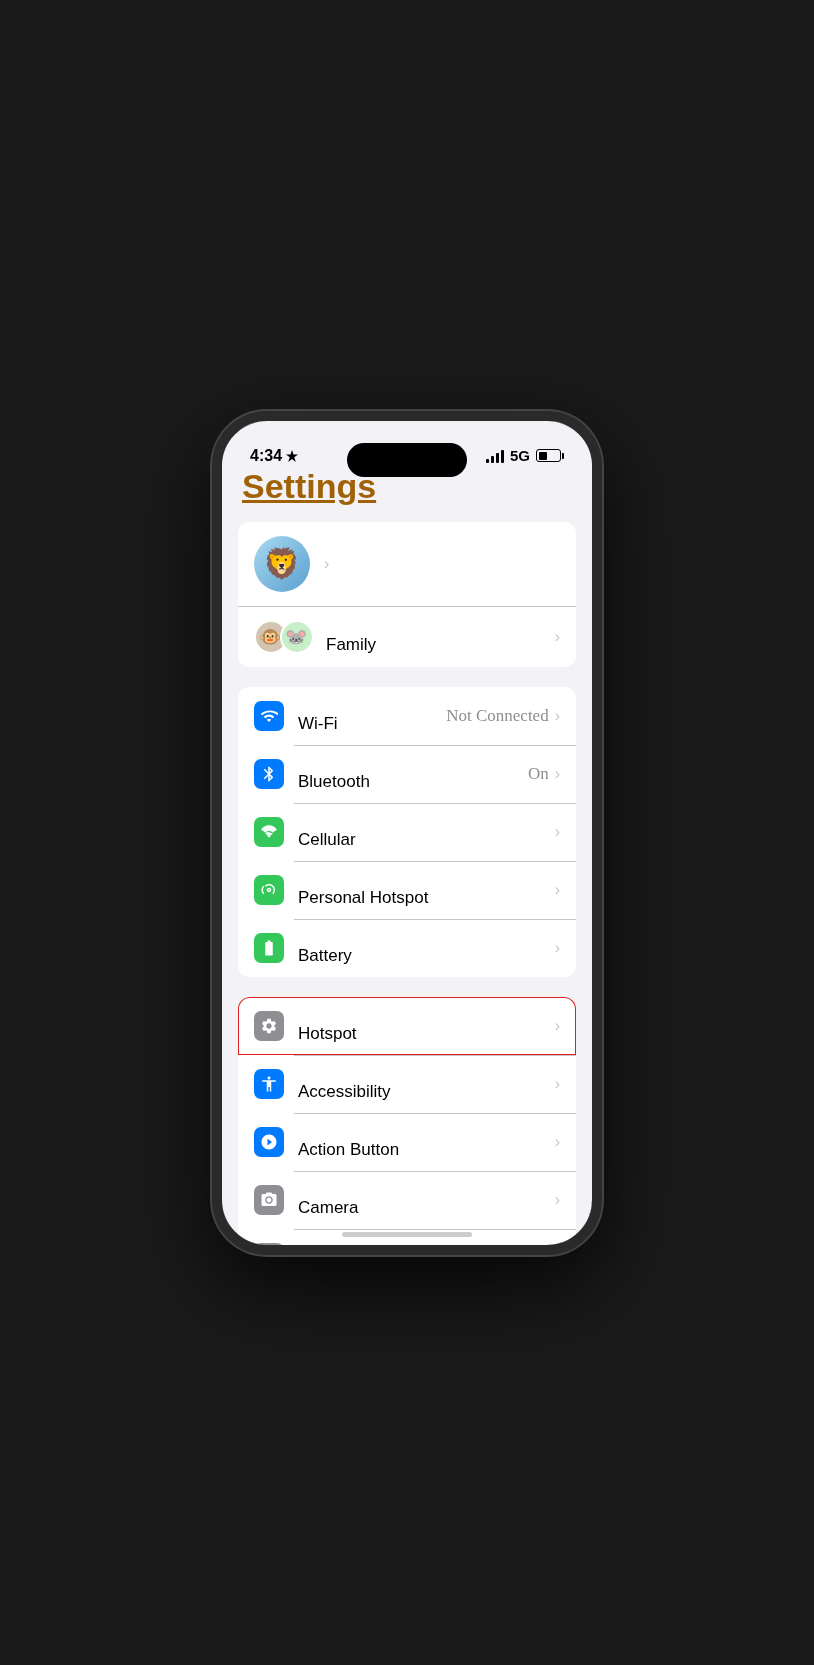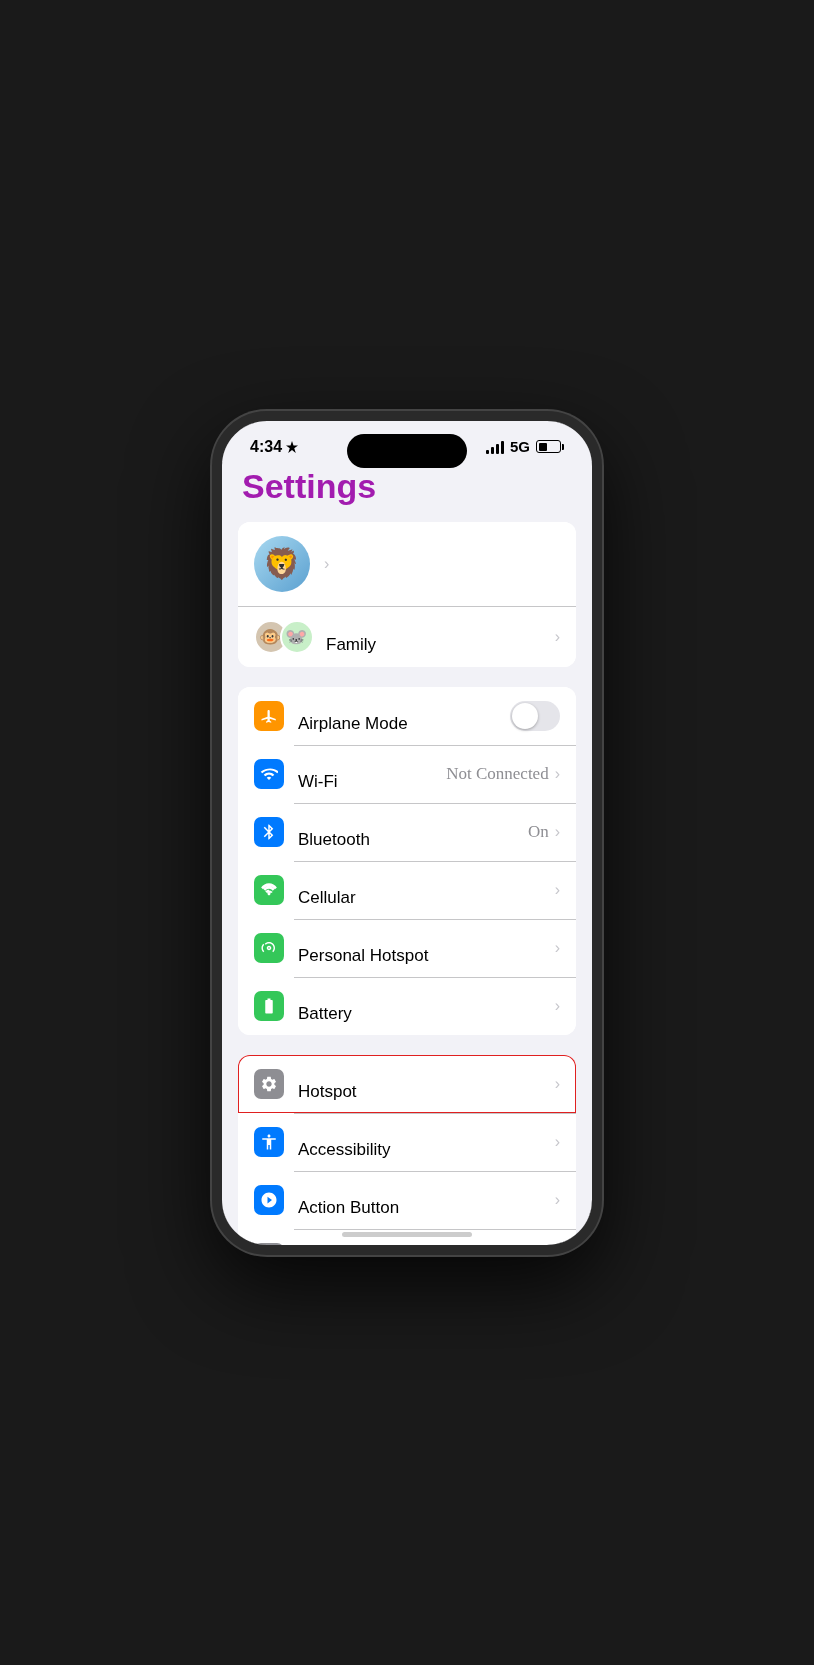--- a/index.html
+++ b/index.html
@@ -53,21 +53,21 @@
     }
     .screen::-webkit-scrollbar { display: none; }
 
     
     .status-bar {
       display: flex;
       justify-content: space-between;
       align-items: center;
       padding: 14px 28px 6px;
       position: sticky;
-      top: 3px;
+      top: 12px;
       z-index: 100;
       background: #f2f2f7;
     }
     .status-time {
       font-size: 16px;
       font-weight: 600;
       color: #000;
       display: flex;
       align-items: center;
       gap: 4px;
@@ -133,22 +133,23 @@
       border-radius: 0 1px 1px 0;
     }
 
     
     .content {
       padding: 0 16px;
     }
     .page-title {
       font-size: 34px;
       font-weight: 700;
-      color: #a21caf;
+      color: #a16207;
       padding: 8px 4px 16px;
+      text-decoration: underline;
     }
 
     
     .card {
       background: #fff;
       border-radius: 12px;
       margin-bottom: 20px;
       overflow: hidden;
     }
 
@@ -345,31 +346,20 @@
             <div class="family-avatar">🐵</div>
             <div class="family-avatar green">🐭</div>
           </div>
           <span class="setting-label">Family</span>
           <span class="chevron">›</span>
         </div>
       </div>
 
       <div class="card">
 
-        <div class="setting-row">
-          <div class="setting-icon icon-orange">
-            <svg class="svg-icon" viewBox="0 0 24 24">
-                <path d="M21 16l-8-3V5.5C13 4.67 12.33 4 11.5 4S10 4.67 10 5.5V13L2 16v2l8-2.5V18l-2 1.5V21l3.5-1 3.5 1v-1.5L13 18v-2.5l8 2.5v-2z"></path>
-              </svg>
-          </div>
-          <span class="setting-label">Airplane Mode</span>
-          <div class="toggle">
-            <div class="toggle-knob"></div>
-          </div>
-        </div>
 
         <div class="setting-row">
           <div class="setting-icon icon-blue">
             <svg class="svg-icon" viewBox="0 0 24 24">
                 <path d="M1 9l2 2c5.5-5.5 14.5-5.5 20 0l2-2C19.3 3.3 8.7 3.3 1 9zm8 8l3 3 3-3c-1.7-1.6-4.3-1.6-6 0zm-4-4l2 2c2.8-2.8 7.2-2.8 10 0l2-2C15.1 9.1 8.9 9.1 5 13z"></path>
               </svg>
           </div>
           <span class="setting-label">Wi-Fi</span>
           <span class="setting-value">Not Connected</span>
           <span class="chevron">›</span>

